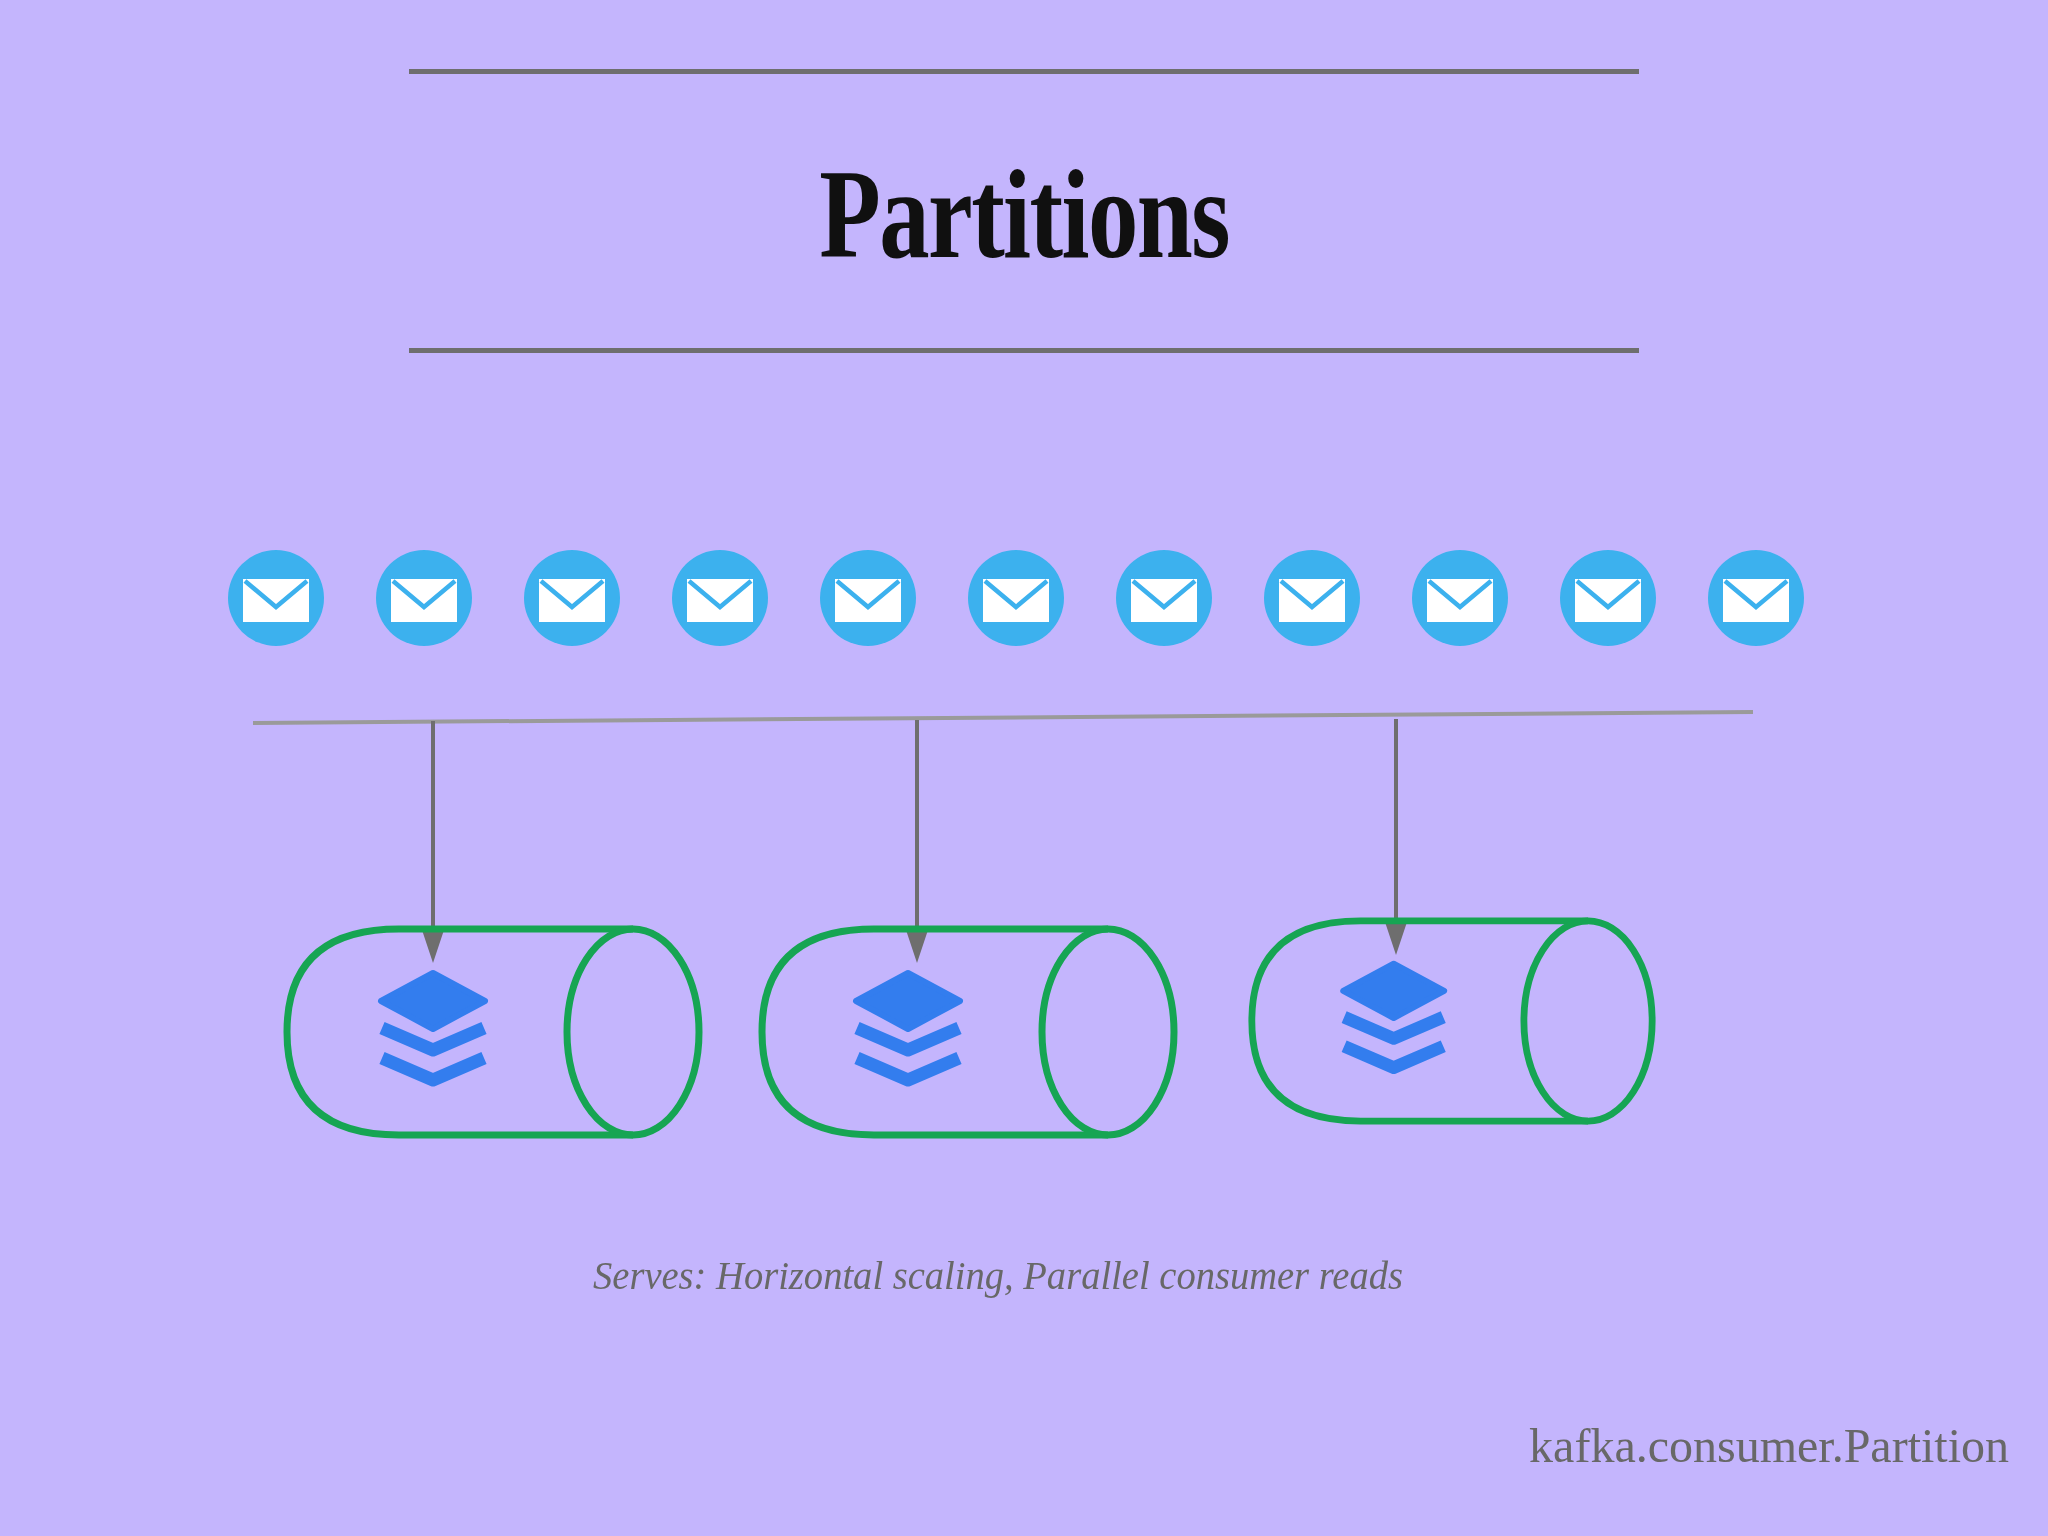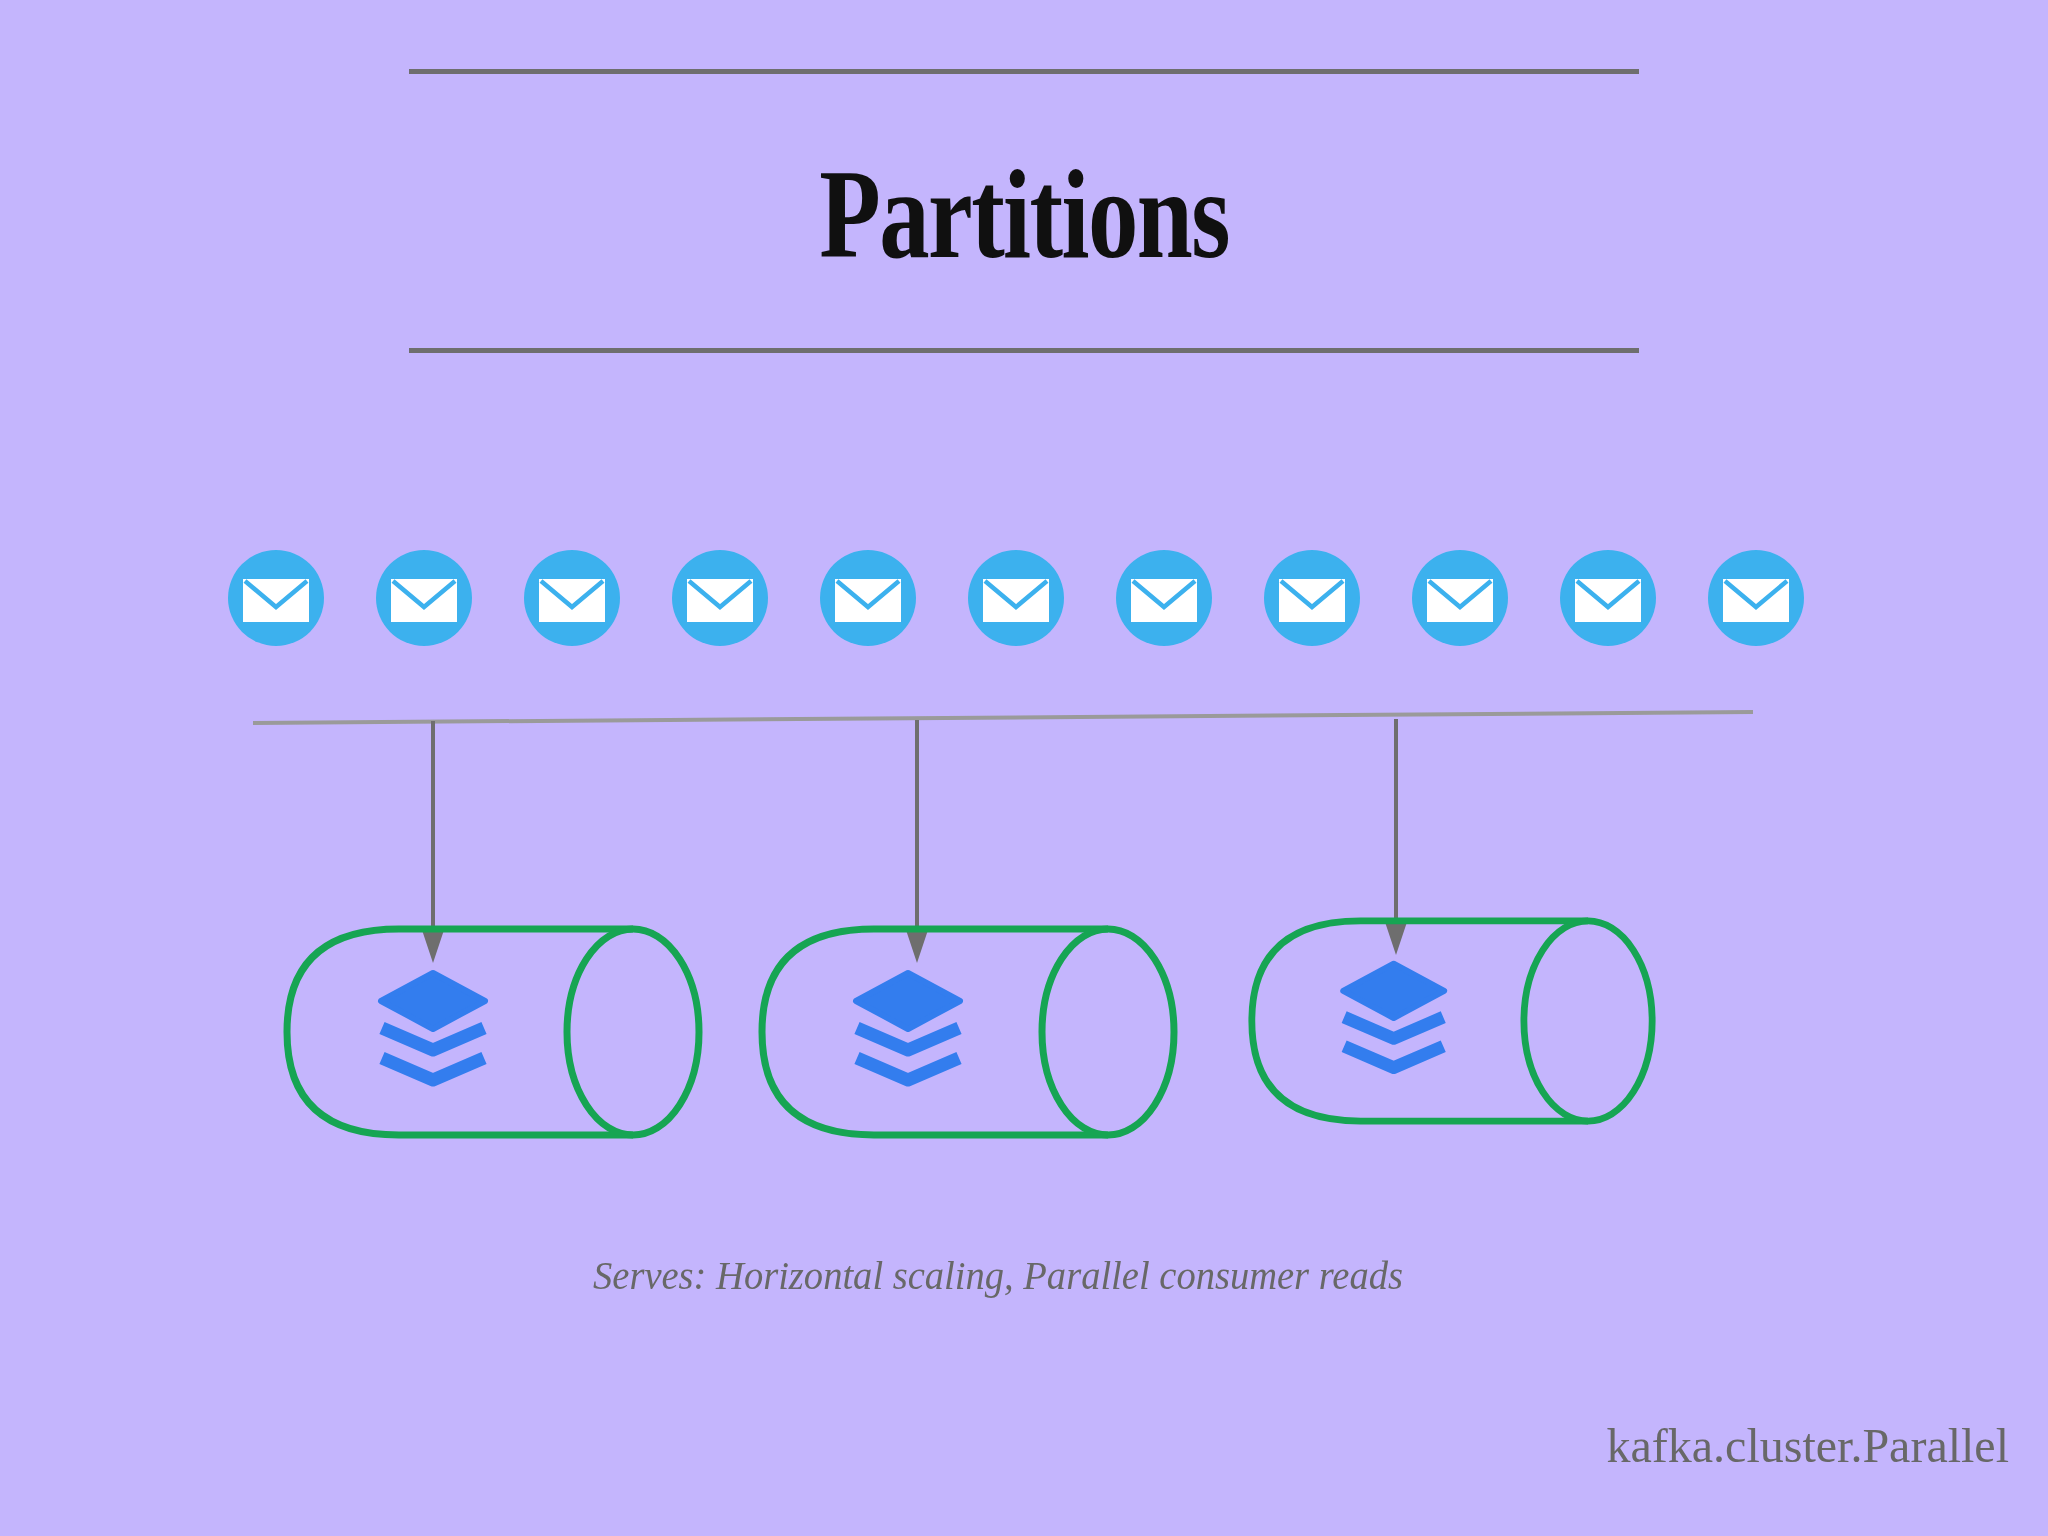--- a/index.html
+++ b/index.html
@@ -216,15 +216,15 @@
         <g transform="translate(97,45)">
           <path class="stack-fill" d="M55 3 L107 31 L55 59 L3 31 Z"></path>
           <polyline class="stack-band" points="4,58 55,80 106,58"></polyline>
           <polyline class="stack-band" points="4,88 55,110 106,88"></polyline>
         </g>
       </svg>
     </div>
   </div>
 
   <div class="caption">Serves: Horizontal scaling, Parallel consumer reads</div>
-  <div class="watermark">kafka.cluster.Parallel</div>
+  <div class="watermark">kafka.consumer.Partition</div>
 
 </div>
 
 </body></html>

